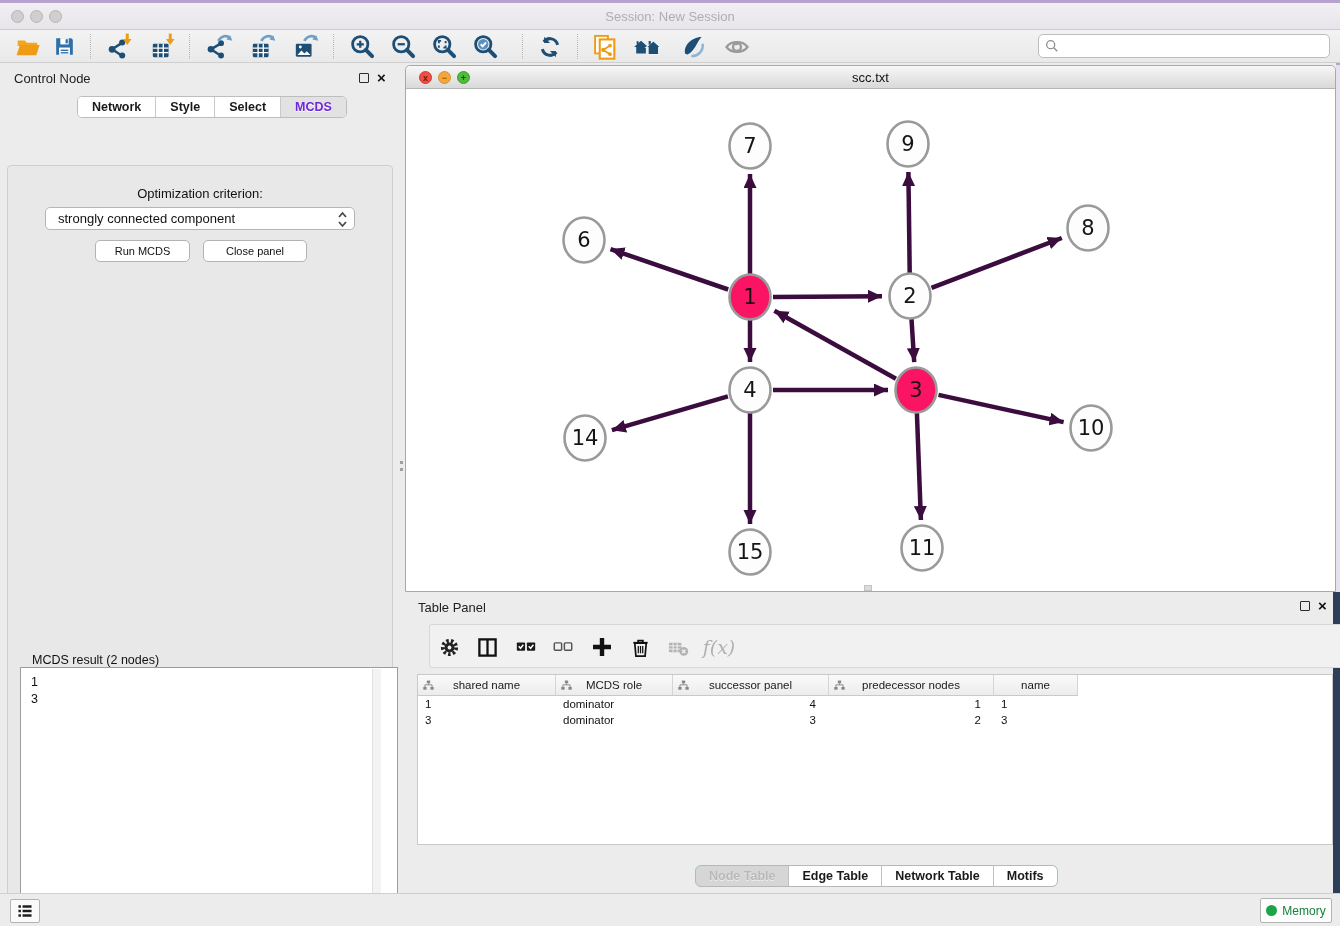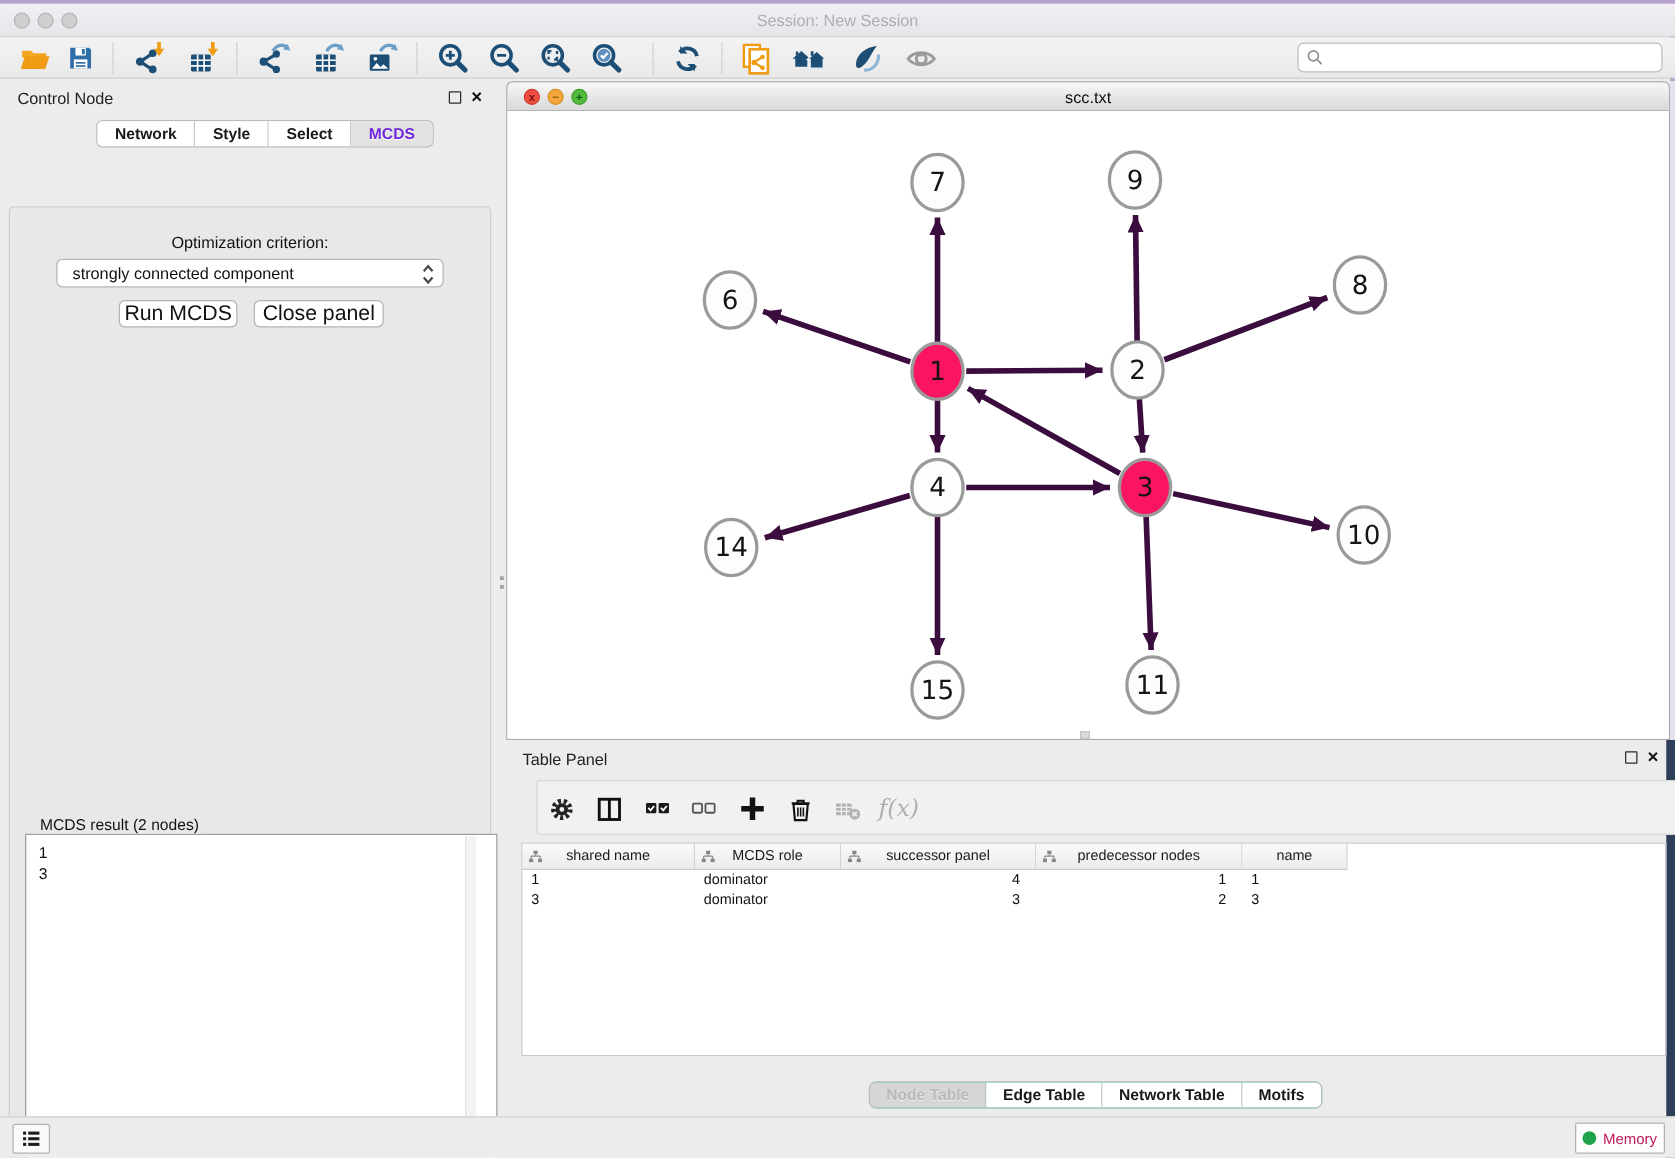--- a/index.html
+++ b/index.html
@@ -42,21 +42,21 @@
   .ctab:last-child { border-right:none; }
   .ctab.active { background:#e2e2e2; color:#6d28d9; text-shadow:0 1px 0 #fff; }
   .cp-body { position:absolute; left:7px; top:117px; width:386px; height:762px;
              background:#e8e8e8; border:1px solid #cfcfcf; border-radius:4px;margin-top:48px; }
   .opt-label { position:absolute; left:0; top:20px; width:100%; text-align:center; font-size:13px; color:#111; }
   .combo { position:absolute; left:37px; top:41px; width:310px; height:23px; background:#fff;
            border:1px solid #b5b5b5; border-radius:5px; display:flex; align-items:center;
            padding:0 22px 0 12px; font-size:13px; color:#111; }
   .combo-stepper { position:absolute; right:6px; top:3px; }
   .btn { position:absolute; height:22px; background:#fff; border:1px solid #b3b3b3; border-radius:5px;
-         font-size:17px; color:#111; display:flex; align-items:center; justify-content:center; }
+         font-size:11px; color:#111; display:flex; align-items:center; justify-content:center; }
   .btn-run { left:87px; top:74px; width:95px; }
   .btn-closepanel { left:195px; top:74px; width:104px; }
   .result-box { position:absolute; left:12px; top:501px; width:378px; height:374px;
                 background:#fff; border:1px solid #9c9c9c; }
   .result-legend { position:absolute; left:20px; top:487px; font-size:12.5px; color:#111;
                    background:#e8e8e8; padding:0 4px; z-index:2; }
   .result-lines { position:absolute; left:10px; top:6px; font-size:12.5px; line-height:17px; color:#111; }
   .result-scroll { position:absolute; right:16px; top:1px; bottom:1px; width:9px;
                    background:#f3f3f3; border-left:1px solid #e2e2e2; }
 
@@ -104,21 +104,21 @@
   .ttab:last-child { border-right:none; }
   .ttab.active { background:#d6d6d6; color:#b9b9b9; text-shadow:0 1px 0 #eee; }
 
   
   .statusbar { position:absolute; left:0; top:893px; width:1340px; height:33px;
                background:#ececec; border-top:1px solid #cfcfcf; }
   .sb-list-btn { position:absolute; left:10px; top:5px; width:30px; height:24px; background:#fafafa;
                  border:1px solid #b3b3b3; border-radius:2px; display:flex; align-items:center; justify-content:center; }
   .sb-mem-btn { position:absolute; left:1260px; top:4px; width:72px; height:25px; background:#fdfdfd;
                 border:1px solid #b3b3b3; border-radius:2px; display:flex; align-items:center;
-                justify-content:center; gap:5px; font-size:12px; color:#be185d;text-align:right; }
+                justify-content:center; gap:5px; font-size:12px; color:#15803d;text-align:right; }
   .mem-dot { width:11px; height:11px; border-radius:50%; background:#1ea34b; }
 </style>
 </head>
 <body>
 
 <div class="top-accent"></div>
 <div class="edge-right-top"></div>
 <div class="edge-right-mid"></div>
 <div class="edge-right-bottom"></div>
 

